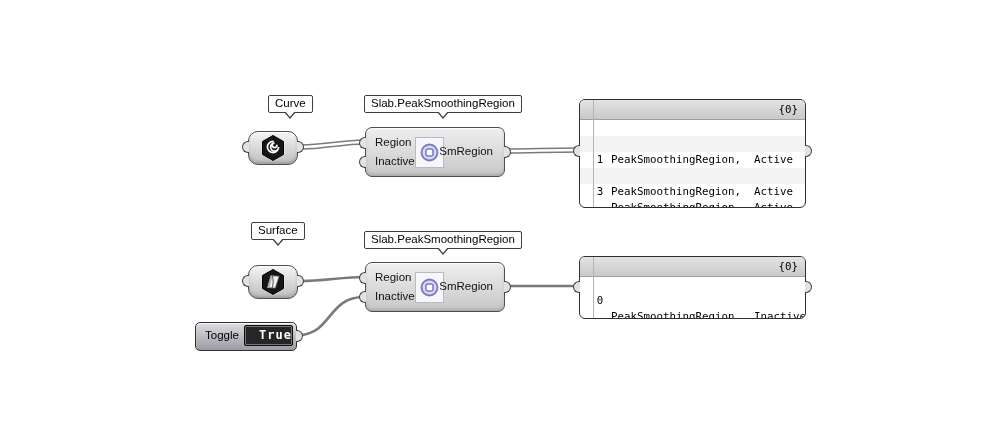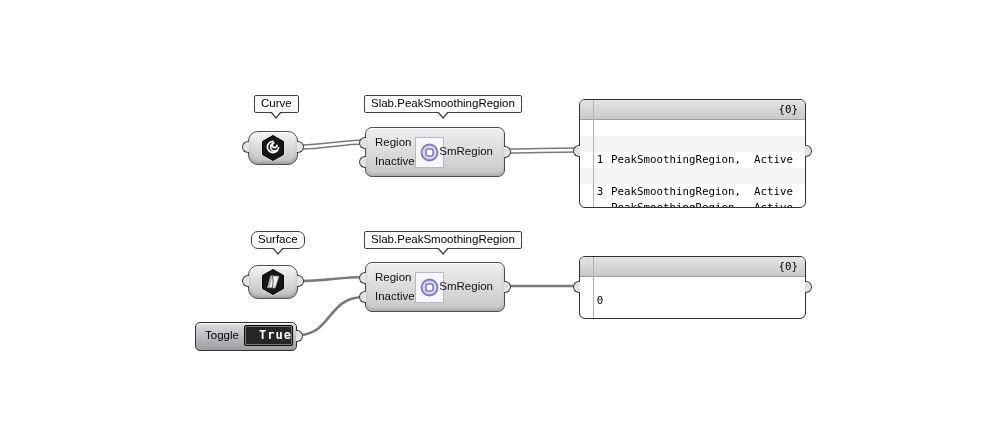--- a/index.html
+++ b/index.html
@@ -80,21 +80,21 @@
 
     <g>
       <path d="M300,335 C332,333 328,297 364,297" stroke="#7a7a7a" stroke-width="2.6" fill="none"></path>
     </g>
 
     <g>
       <path d="M505,286 C528,286 552,286 577,286" stroke="#7a7a7a" stroke-width="2.6" fill="none"></path>
     </g>
   </svg>
 
-  <div class="gh-tag" style="left:254px;top:95px;">
+  <div class="gh-tag" style="left:268px;top:95px;">
     <span>Curve</span>
   </div>
 
   <div class="gh-capsule" style="left:248px;top:131px;">
     <span class="nub-l" style="top:9px;"></span>
     <span class="nub-r" style="top:9px;"></span>
     <svg width="26" height="28" viewBox="0 0 26 28">
       <polygon points="13,0.5 24.5,7 24.5,21 13,27.5 1.5,21 1.5,7" fill="#e9e9e9"></polygon>
       <polygon points="13,1.5 23.5,7.5 23.5,20.5 13,26.5 2.5,20.5 2.5,7.5" fill="#161616" stroke="#000" stroke-width="1"></polygon>
       <path d="M13,7.4 a5.6,5.6 0 1,0 5.6,5.6 a4,4 0 1,1 -4,-4 a2.3,2.3 0 1,0 2.3,2.3" stroke="#ffffff" stroke-width="1.7" fill="none" stroke-linecap="round"></path>
@@ -140,21 +140,21 @@
           <span class="row-text">PeakSmoothingRegion,  Active</span>
         </div>
         <div class="panel-row">
           <span class="row-index">3</span>
           <span class="row-text">PeakSmoothingRegion,  Active</span>
         </div>
       </div>
     </div>
   </div>
 
-  <div class="gh-tag" style="left:251px;top:231px;border-radius:7px;">
+  <div class="gh-tag" style="left:251px;top:222px;">
     <span>Surface</span>
   </div>
 
   <div class="gh-capsule" style="left:248px;top:265px;">
     <span class="nub-l" style="top:9px;"></span>
     <span class="nub-r" style="top:9px;"></span>
     <svg width="26" height="28" viewBox="0 0 26 28">
       <polygon points="13,0.5 24.5,7 24.5,21 13,27.5 1.5,21 1.5,7" fill="#e9e9e9"></polygon>
       <polygon points="13,1.5 23.5,7.5 23.5,20.5 13,26.5 2.5,20.5 2.5,7.5" fill="#161616" stroke="#000" stroke-width="1"></polygon>
       <path d="M7.5,19.5 L10.8,7.8 L19,8.3 L15.2,20 Z" fill="#f2f2f2" stroke="#8a8a8a" stroke-width="0.8"></path>
@@ -190,18 +190,19 @@
 
   <div class="gh-panel" style="left:579px;top:256px;width:225px;height:61px;">
     <span class="nub-l" style="top:24px;"></span>
     <span class="nub-r" style="top:24px;"></span>
     <div class="panel-inner">
       <div class="panel-gutter"></div>
       <div class="panel-header">{0}</div>
       <div>
         <div class="panel-row">
           <span class="row-index">0</span>
+          <span class="row-text">PeakSmoothingRegion,  Inactive</span>
         </div>
       </div>
     </div>
   </div>
 
 </div>
 
 </body></html>

